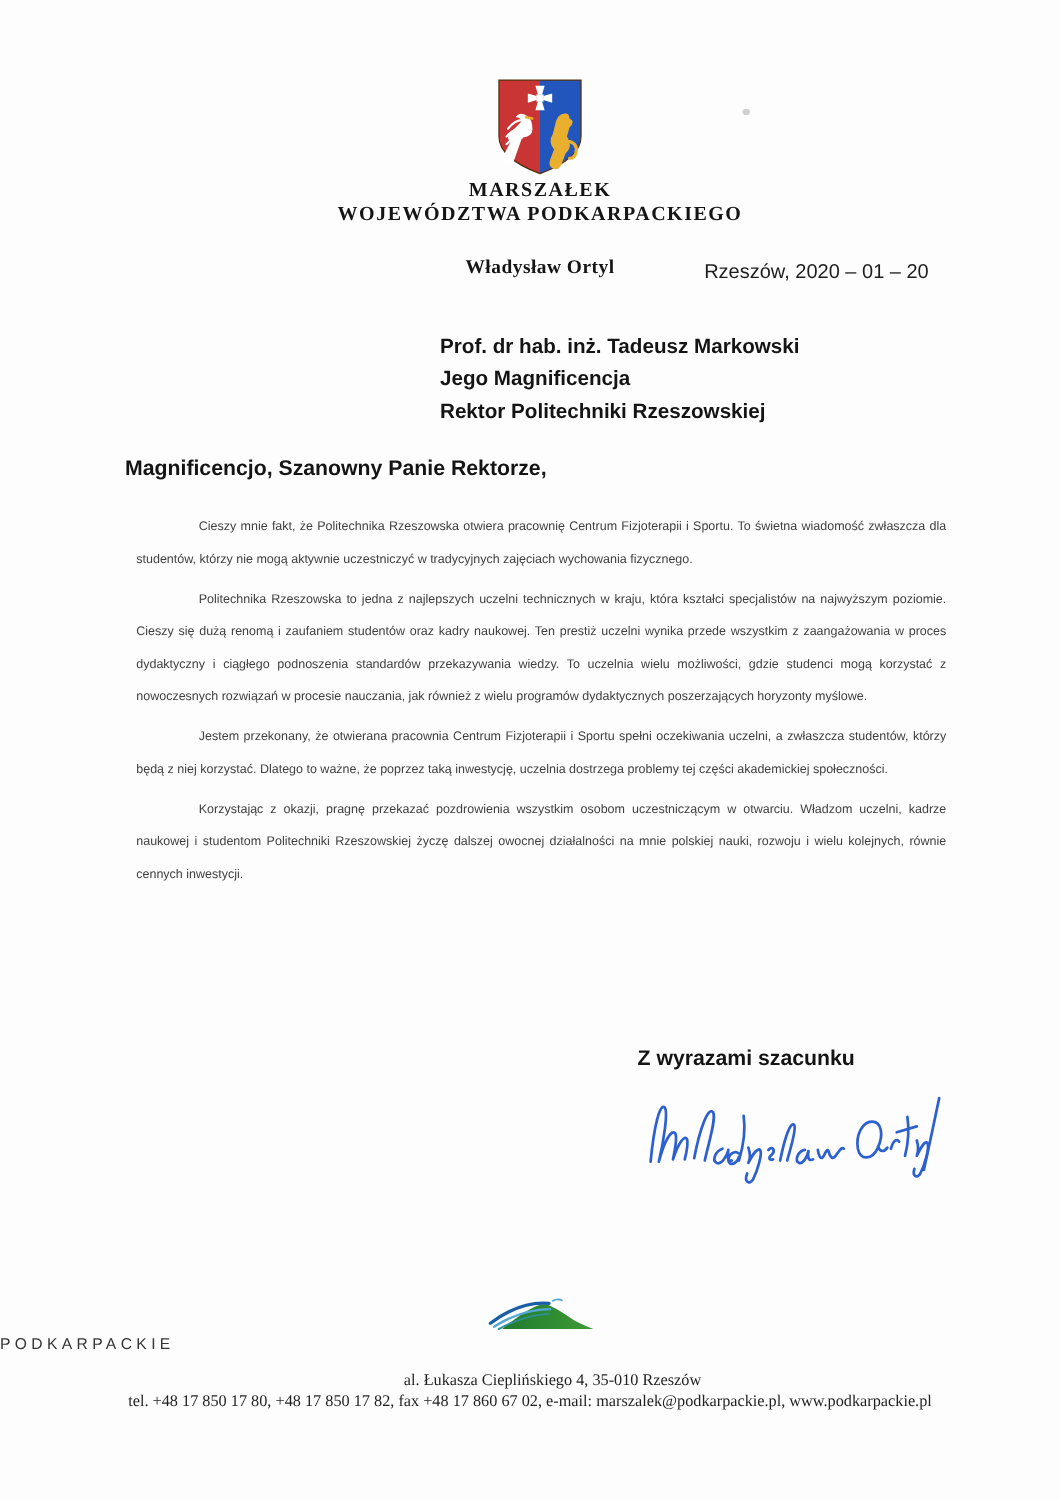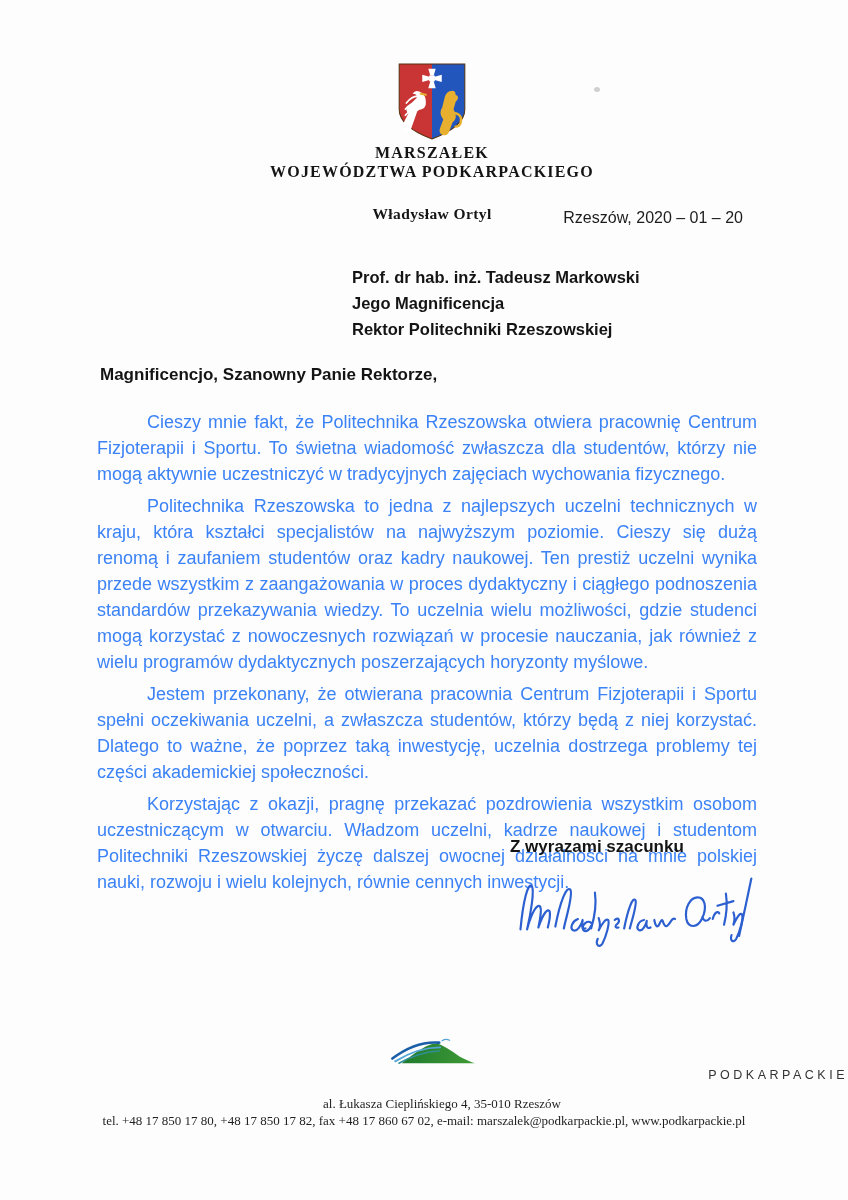--- a/index.html
+++ b/index.html
@@ -23,34 +23,34 @@
   .date{position:absolute;top:209px;right:105px;font-size:16px;color:#1c1c1c;}
   
   .recipient{position:absolute;left:352px;top:264px;font-weight:bold;
     font-size:16.5px;line-height:26px;color:#141414;}
   
   .salutation{position:absolute;left:100px;top:365px;font-weight:bold;
     font-size:17px;color:#141414;}
   
   .body-text{position:absolute;left:97px;top:409px;width:660px;}
   .body-text p{
-    margin:0 0 6px 0;
-    font-size:18px;line-height:26px;
+    margin:0 0 6px 12px;
+    font-size:10px;line-height:26px;
     text-align:justify;text-indent:50px;
-    color:#3b82f6;
+    color:#404040;
   }
   
   .closing{position:absolute;left:510px;top:837px;font-weight:bold;
     font-size:17px;color:#141414;}
   .signature{position:absolute;left:512px;top:864px;width:245px;height:94px;}
   .signature path{fill:none;stroke:var(--ink-blue,#2c5fd0);
     stroke-width:2.3;stroke-linecap:round;stroke-linejoin:round;}
   
   .footer-logo{position:absolute;left:388px;top:1037px;width:94px;height:30px;}
-  .footer-logo-text{position:absolute;left:0;right:0;top:1068px;text-align:right;
+  .footer-logo-text{position:absolute;left:0;right:0;top:1068px;text-align:left;
     font-size:12.5px;letter-spacing:3.5px;color:#333;}
   .footer-addr{position:absolute;left:0;right:0;text-align:center;
     font-family:"Liberation Serif", serif;color:#1f1f1f;}
   .footer-addr1{top:1096px;font-size:13px;padding-left:36px;}
   .footer-addr2{top:1113px;font-size:13px;}
   
   .speck{position:absolute;left:594px;top:87px;width:6px;height:5px;
     border-radius:50%;background:#9a9a9a;opacity:.45;filter:blur(.6px);}
 </style>
 </head>

